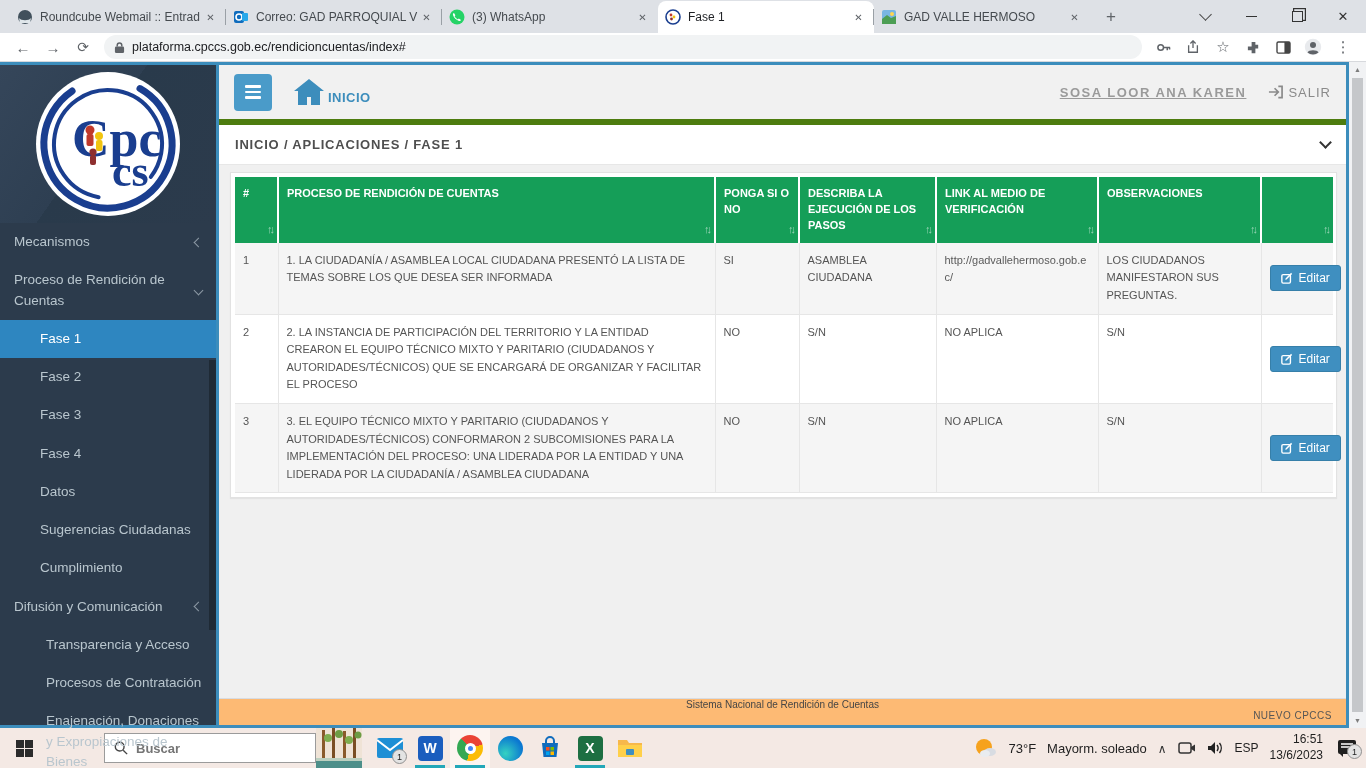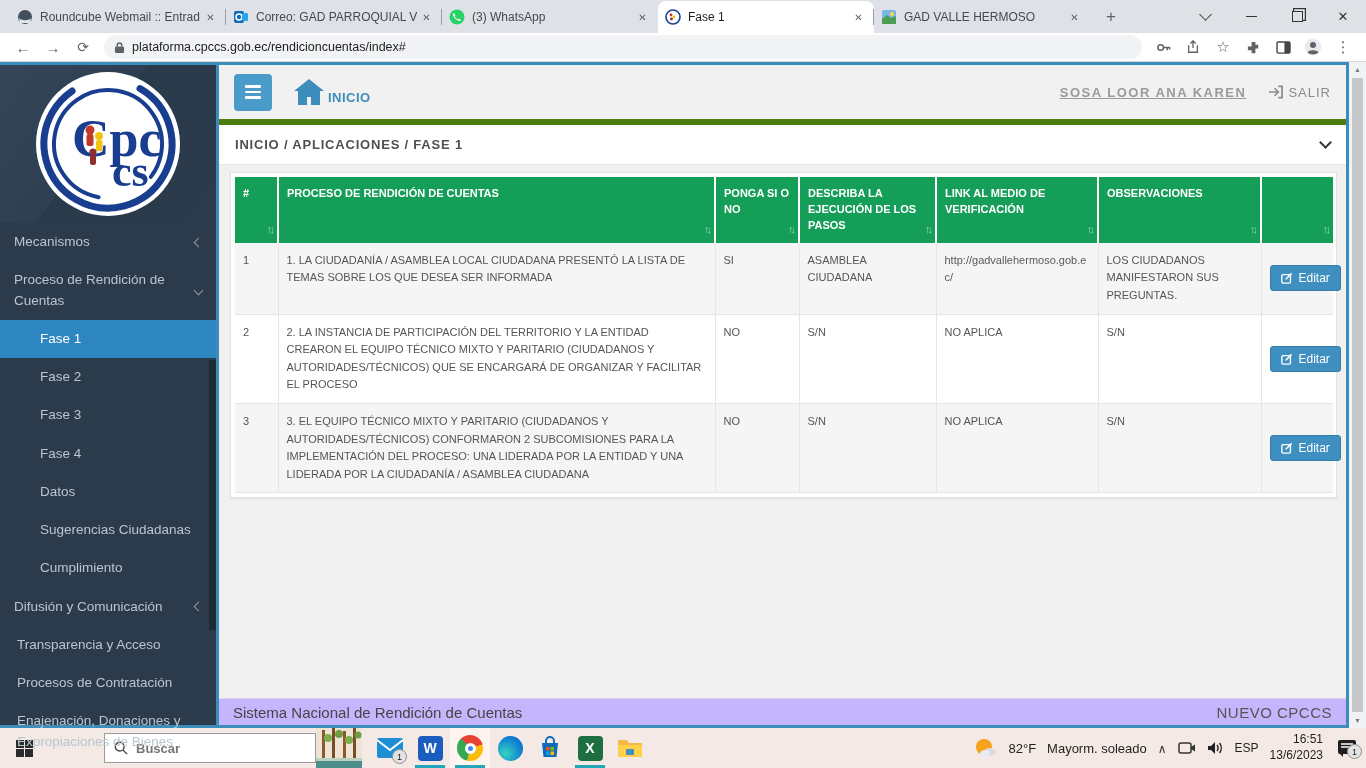--- a/index.html
+++ b/index.html
@@ -47,21 +47,21 @@
   .sc-up::before{content:"▲";} .sc-down::before{content:"▼";}
   .sc-thumb { width:11px; flex:1; background:#c5c7ca; margin:1px 0; }
 
   
   .sidebar { width:216px; background:#2c3b4c; color:#b9c6ce; position:relative; flex:none; font-size:13.5px; }
   .logo-box { height:158px; display:flex; align-items:center; justify-content:center;
               background:linear-gradient(125deg,#35465a 0%,#2e3f52 45%,#293a4b 45%,#2c3b4c 100%); }
   .sb-item { padding:9px 14px; display:flex; justify-content:space-between; align-items:center; line-height:1.5; cursor:default; }
   .sb-sub .sb-item { padding-left:40px; }
   .sb-item.active { background:#2e86c0; color:#fff; }
-  .sb-item.indent1 { padding-left:17px; }
+  .sb-item.indent1 { padding-left:17px;margin-left:29px; }
   .chv { width:7px; height:7px; flex:none; margin-left:8px; }
   .chv-left { border-left:1.6px solid #8d9aa5; border-bottom:1.6px solid #8d9aa5; transform:rotate(45deg); }
   .chv-down { border-right:1.6px solid #8d9aa5; border-bottom:1.6px solid #8d9aa5; transform:rotate(45deg); }
   .sb-scroll { position:absolute; right:0; top:295px; width:7px; height:270px; background:#1f2a35; }
 
   
   .main { flex:1; display:flex; flex-direction:column; border-left:3px solid #3c8dbc; min-width:0; }
   .appbar { height:60px; background:#f1f1f1; border-bottom:6px solid #4d7c0f; display:flex; align-items:center; padding:4px 15px; }
   .burger { width:38px; height:37px; background:#4a9bc9; border-radius:4px; display:flex; flex-direction:column;
             align-items:center; justify-content:center; gap:3px; }
@@ -86,22 +86,22 @@
   th .sort { position:absolute; right:5px; bottom:5px; color:rgba(255,255,255,.55); font-size:11px; letter-spacing:-3px; }
   th .sort::before { content:"↑↓"; }
   tbody td { padding:9px 8px; border-bottom:1px solid #e6e6e6; border-right:1px solid #e6e6e6;
              vertical-align:top; line-height:1.6; }
   tbody td:last-child { border-right:none; vertical-align:middle; text-align:center; }
   tbody tr:nth-child(odd) { background:#f5f5f5; }
   td.link-cell { font-size:11px; color:#5a5a5a; word-break:break-all; }
   .btn-edit { background:#3f8fc0; border:1px solid #367fa9; color:#fff; font-size:12px; padding:5px 10px;
               border-radius:3px; display:inline-flex; align-items:center; gap:6px; cursor:pointer; }
 
-  .app-footer { height:27px; background:#c4b5fd; border-top:1px solid #d8dce2; display:flex; align-items:center;
-                padding:0 14px; font-size:15px; color:#454545; }
+  .app-footer { height:27px; background:#fdba74; border-top:1px solid #d8dce2; display:flex; align-items:center;
+                padding:0 14px; font-size:10px; color:#454545;flex-direction:column; }
   .app-footer .right { margin-left:auto; color:#555; letter-spacing:.5px; }
 
   
   .taskbar { height:40px; background:#f4e9e4; display:flex; align-items:center; padding-left:2px; }
   .tb-start { width:44px; height:40px; display:flex; align-items:center; justify-content:center; }
   .tb-search { width:212px; height:30px; background:#fff; border:1px solid #9b9b9b; display:flex; align-items:center;
                gap:8px; padding:0 9px; margin-left:58px; }
   .tb-search input { border:none; outline:none; font-size:13px; width:140px; font-family:"Liberation Sans",sans-serif;
                      color:#c2410c; background:transparent;font-weight:bold; }
   .tb-art { width:46px; height:40px; flex:none; }
@@ -483,21 +483,21 @@
           <rect x="9" y="12" width="8" height="6" rx="1" fill="#3f8fc0"></rect>
         </svg>
     </div>
   </div>
   <div class="tray">
     <svg width="24" height="22" viewBox="0 0 24 22">
       <circle cx="11" cy="10" r="8" fill="#f6a21d"></circle>
         <ellipse cx="17" cy="15" rx="6" ry="4" fill="#d8dce2"></ellipse>
         <ellipse cx="12" cy="16.5" rx="5" ry="3.4" fill="#e9ecf0"></ellipse>
     </svg>
-    <span>82°F</span>
+    <span>73°F</span>
     <span>Mayorm. soleado</span>
     <span class="chev-up"></span>
     <svg width="18" height="14" viewBox="0 0 18 14">
       <rect x="1" y="2" width="12" height="10" rx="2" fill="none" stroke="#333" stroke-width="1.5"></rect>
         <path d="M13 6l4-2.5v7L13 8z" fill="#333"></path>
     </svg>
     <svg width="17" height="14" viewBox="0 0 17 14">
       <path d="M1 5h3l4-4v12L4 9H1z" fill="#222"></path>
         <path d="M10 4a5 5 0 010 6M12.5 2a8 8 0 010 10" fill="none" stroke="#222" stroke-width="1.4"></path>
     </svg>

